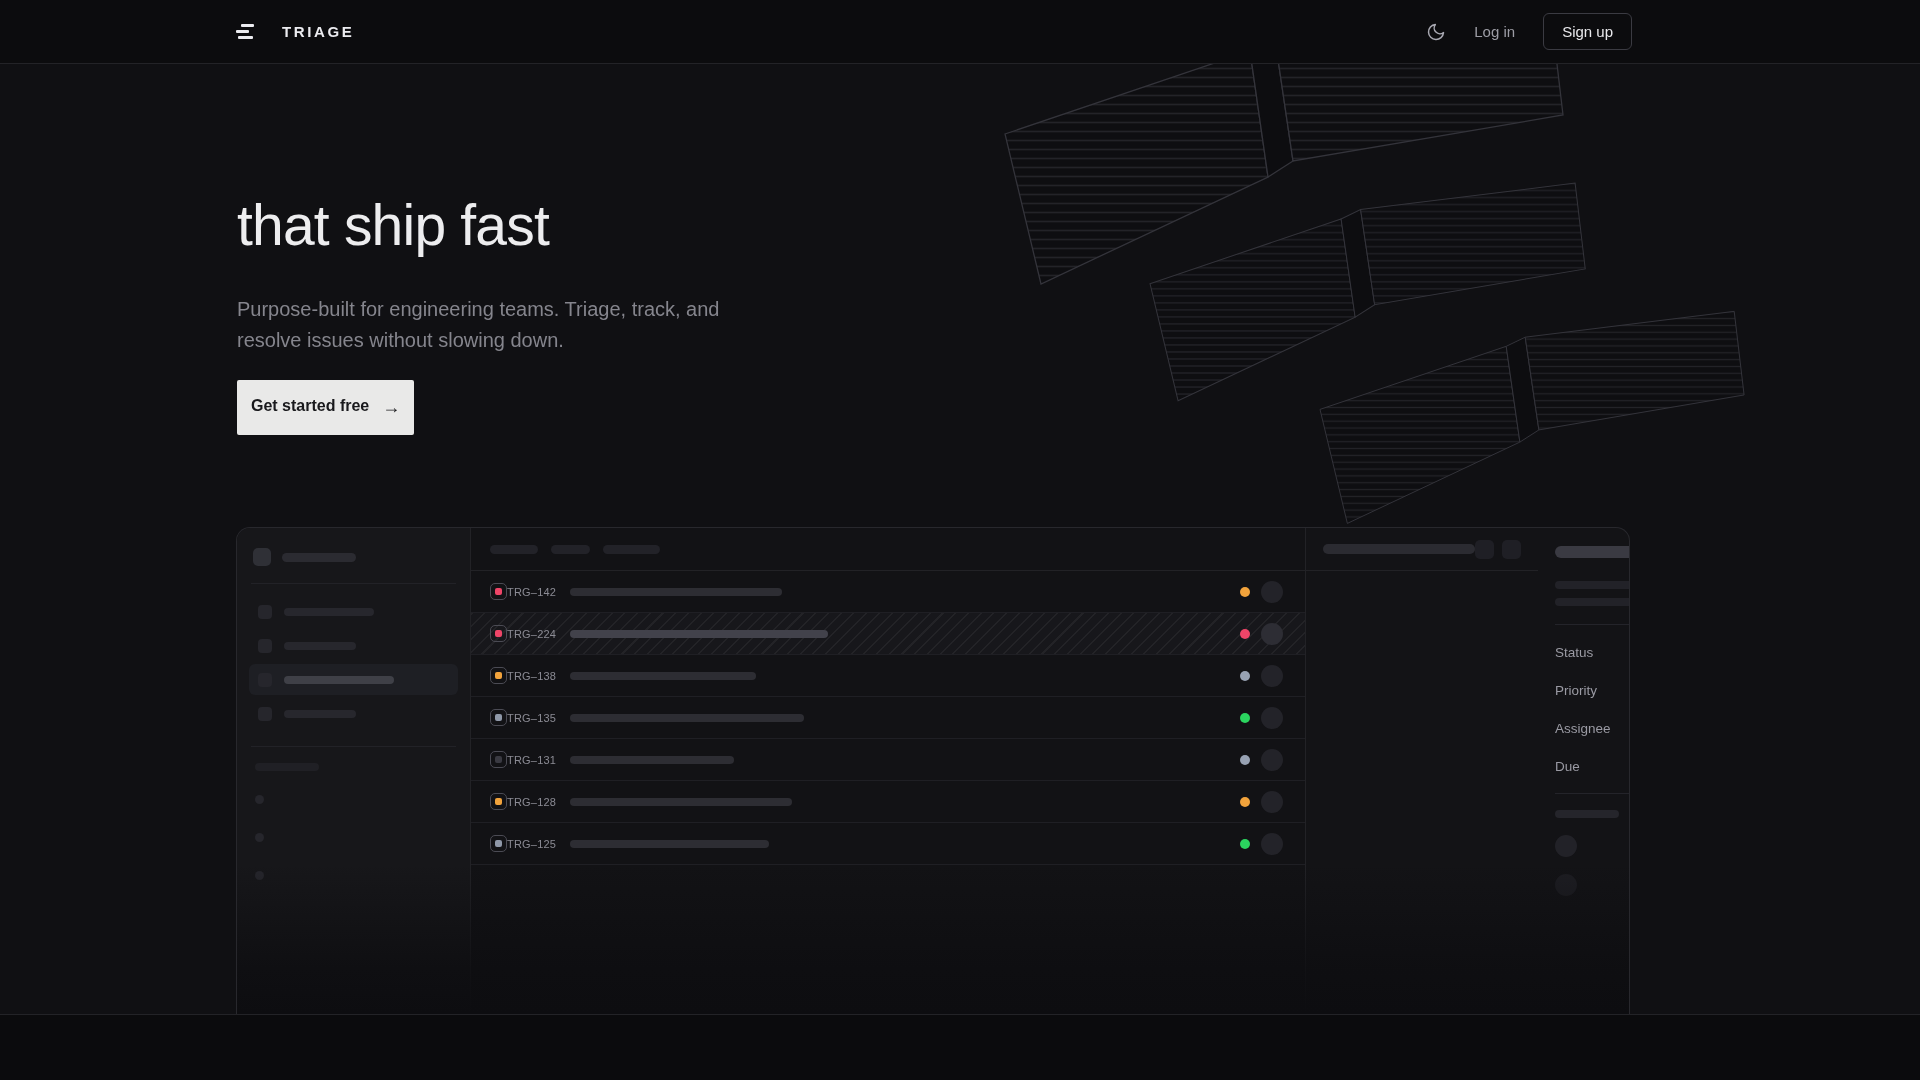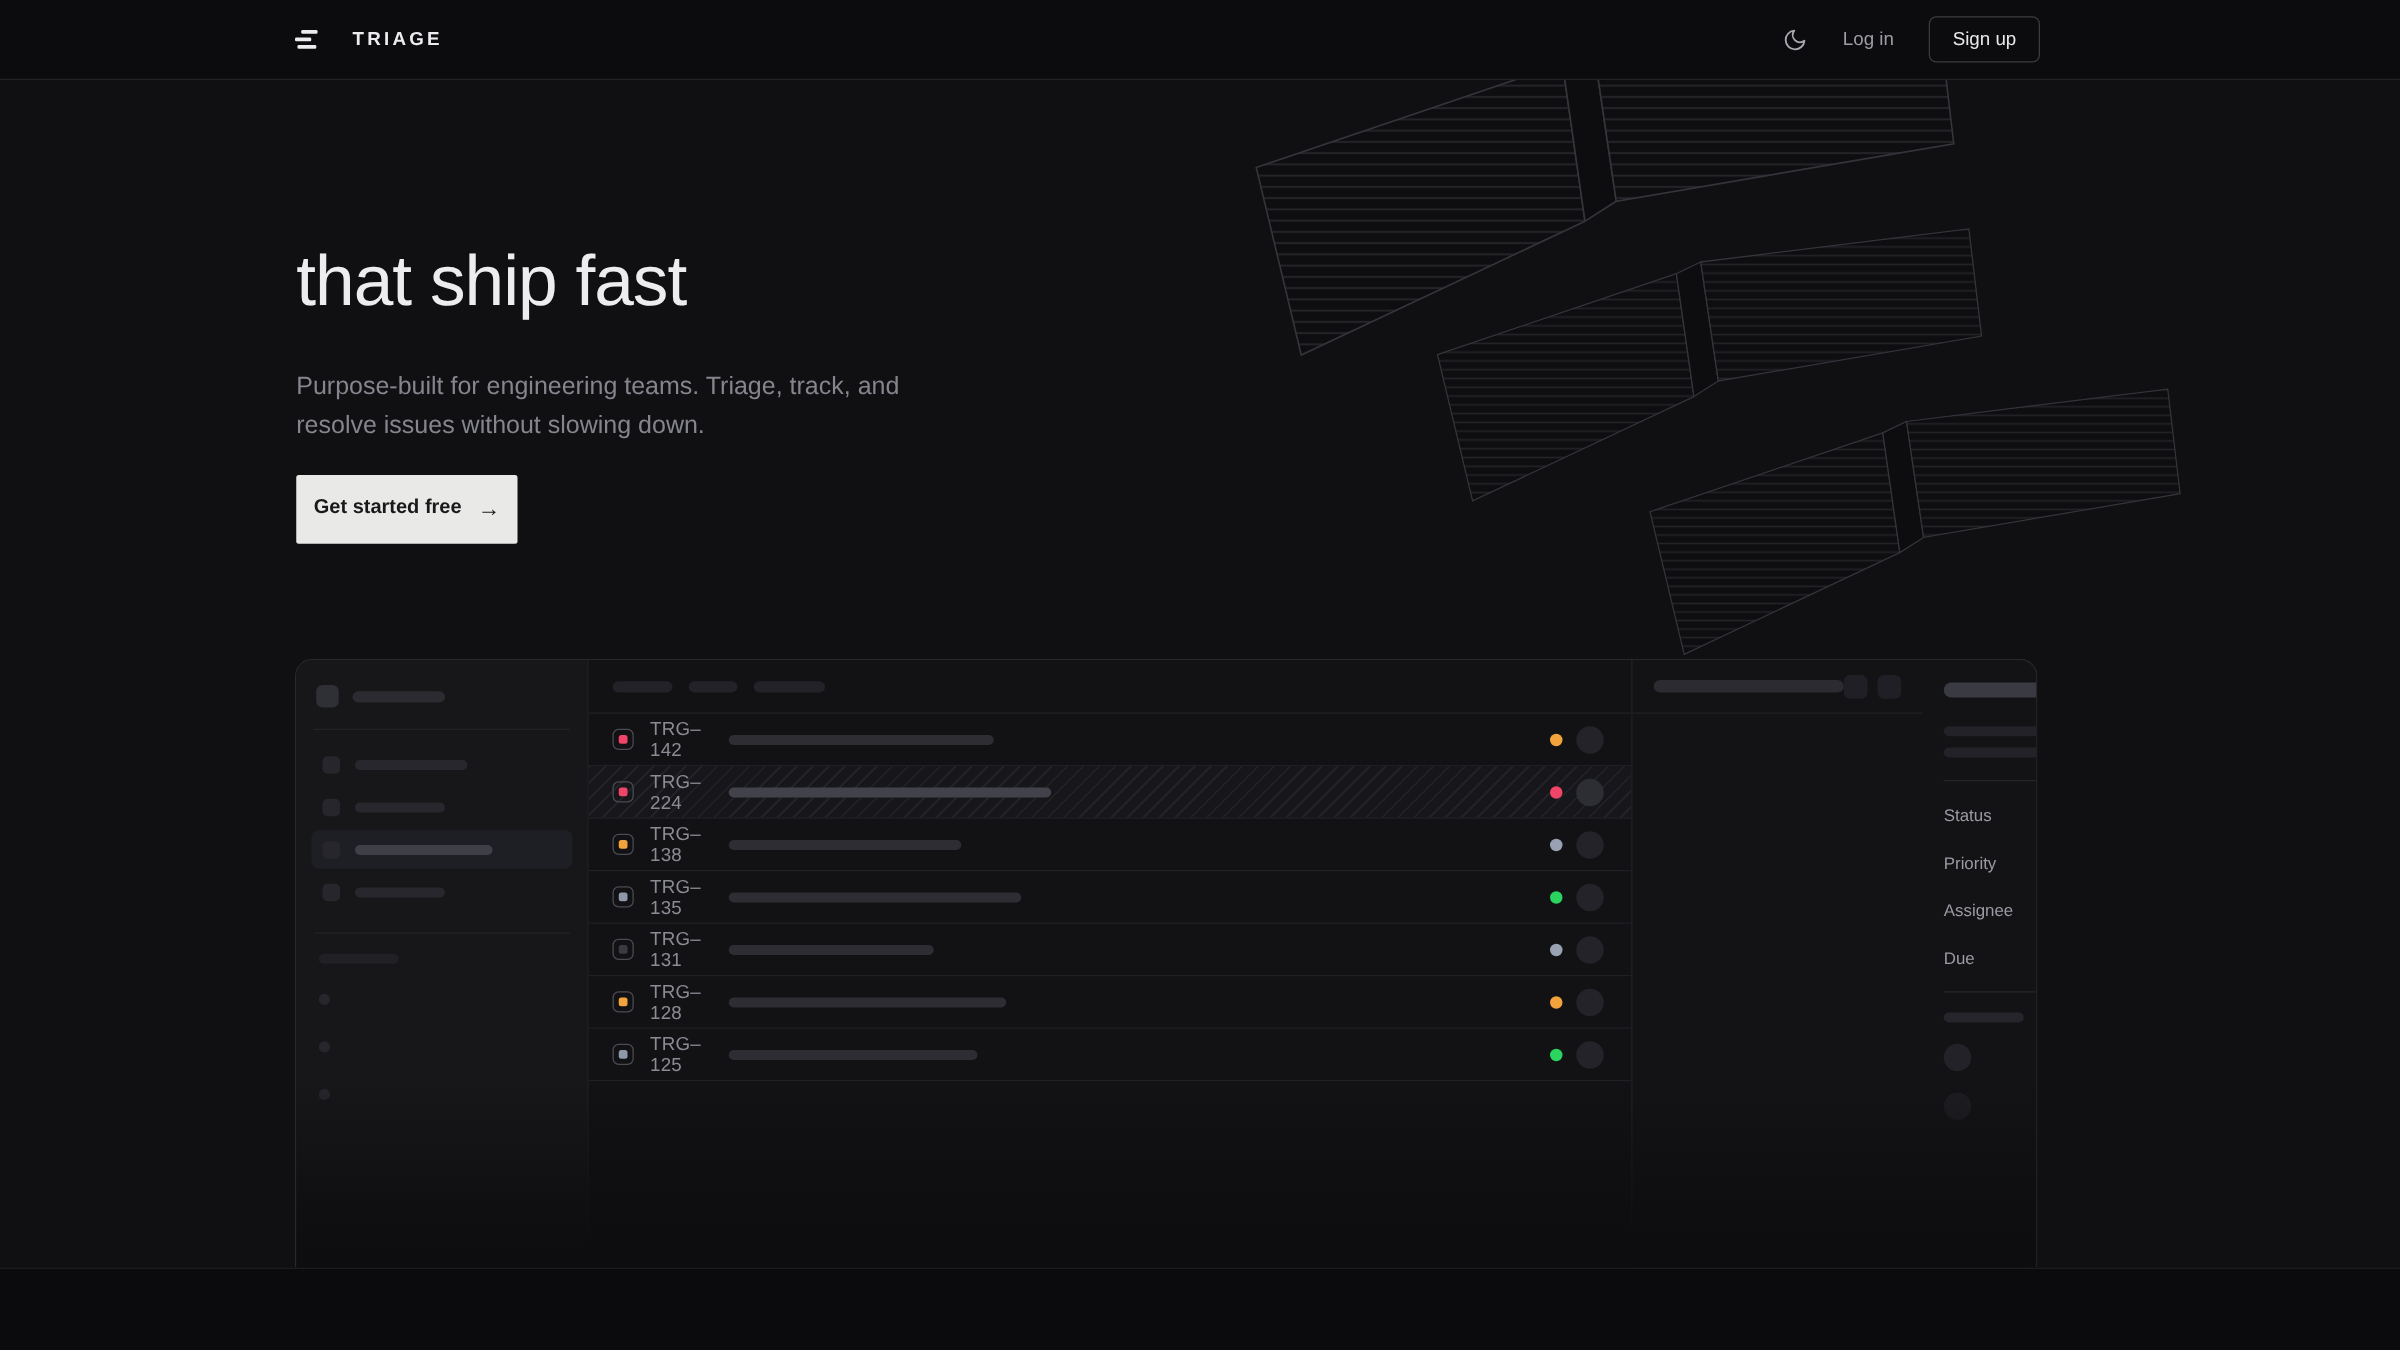--- a/index.html
+++ b/index.html
@@ -66,21 +66,21 @@
   
   .mock-list { display:flex; flex-direction:column; background:#121215; }
   .list-toolbar { height:43px; flex:none; display:flex; align-items:center; gap:13px;
                   padding:0 19px; border-bottom:1px solid #222226; }
   .pill { height:9px; border-radius:4.5px; background:#222228; cursor:pointer; }
   .issue-row { height:42px; flex:none; display:flex; align-items:center;
                padding:0 22px 0 19px; border-bottom:1px solid #1f1f24; cursor:pointer; }
   .p-icon { width:17px; height:17px; flex:none; border:1.5px solid #4b4b54;
             border-radius:5px; display:flex; align-items:center; justify-content:center; }
   .p-icon i { width:7px; height:7px; border-radius:2px; display:block; }
-  .issue-id { font-size:15px; color:#8b8b94; margin-left:13px; width:54px;
+  .issue-id { font-size:11px; color:#8b8b94; width:54px;
               letter-spacing:.2px; flex:none; }
   .title-bar { height:8px; border-radius:4px; background:#2d2d33; margin-left:9px; }
   .spacer { flex:1; }
   .status-dot { width:10px; height:10px; border-radius:50%; flex:none; }
   .avatar { width:22px; height:22px; border-radius:50%; background:#232329; margin-left:11px; flex:none; }
   .issue-row.hl { background-color:#17171b;
       background-image:repeating-linear-gradient(135deg, rgba(255,255,255,.05) 0 1.5px,
                        transparent 1.5px 9px); }
   .issue-row.hl .title-bar { background:#42424b; }
   .issue-row.hl .avatar { background:#2d2d34; }

